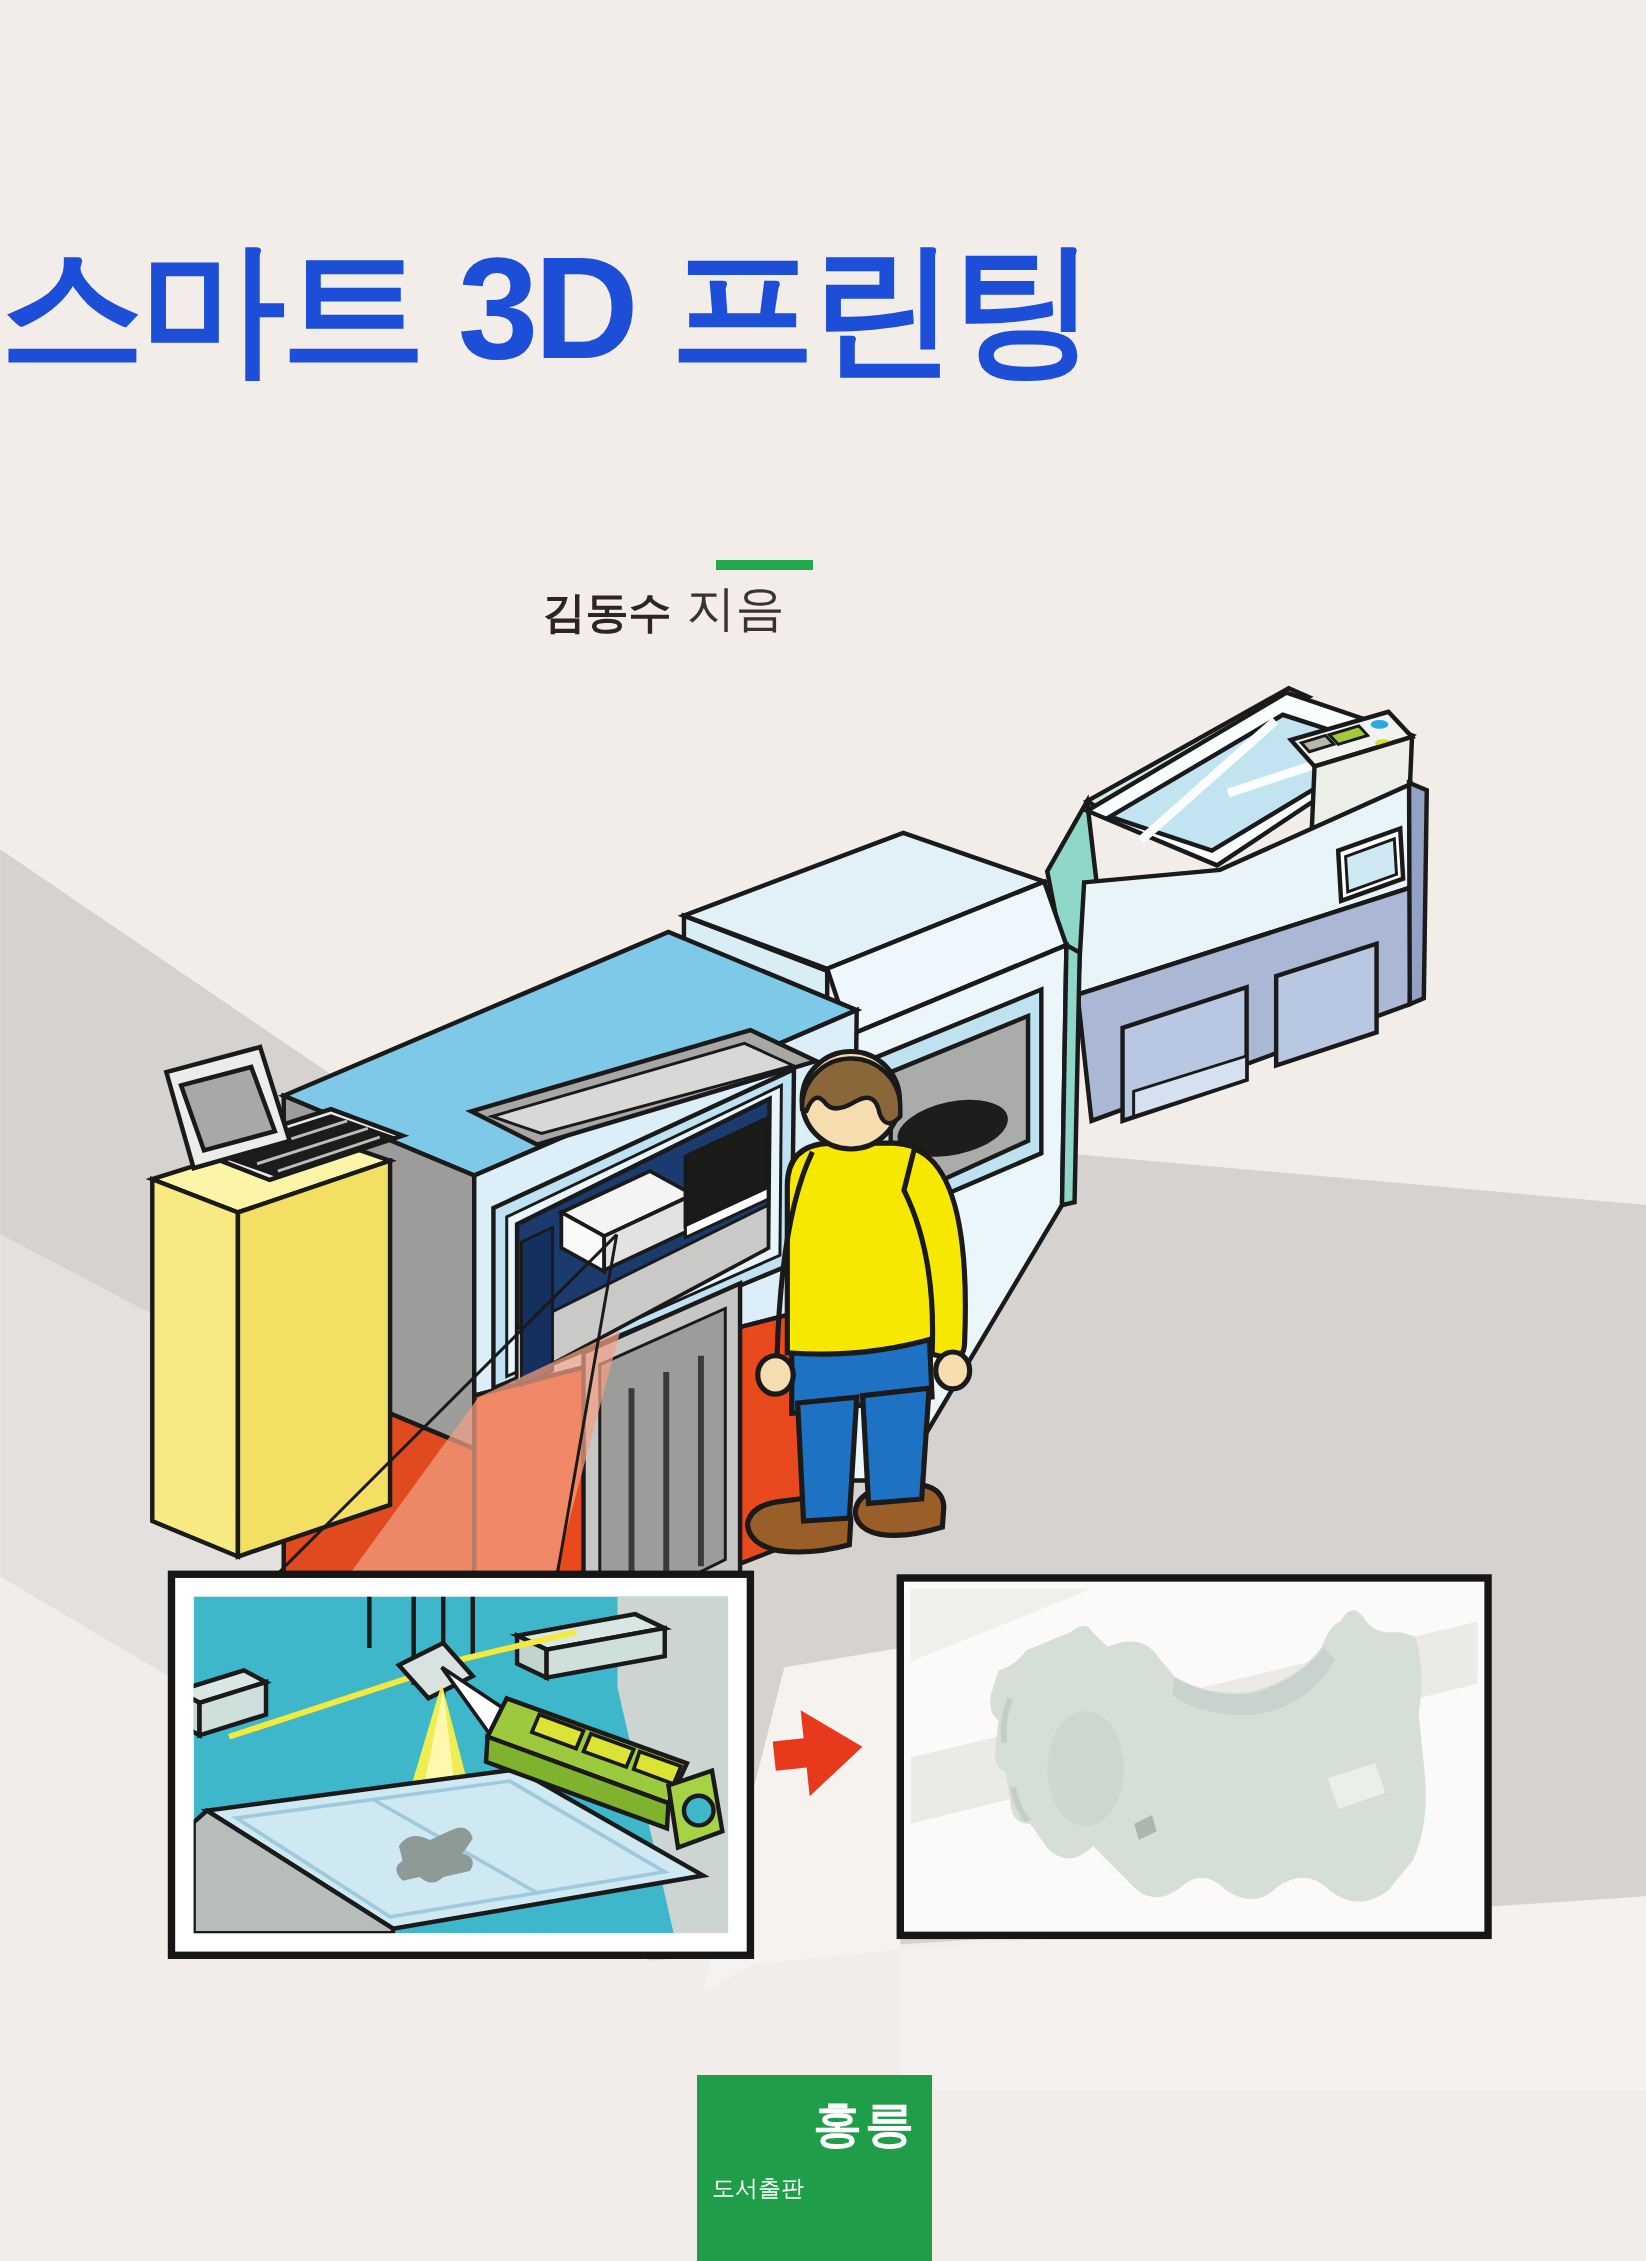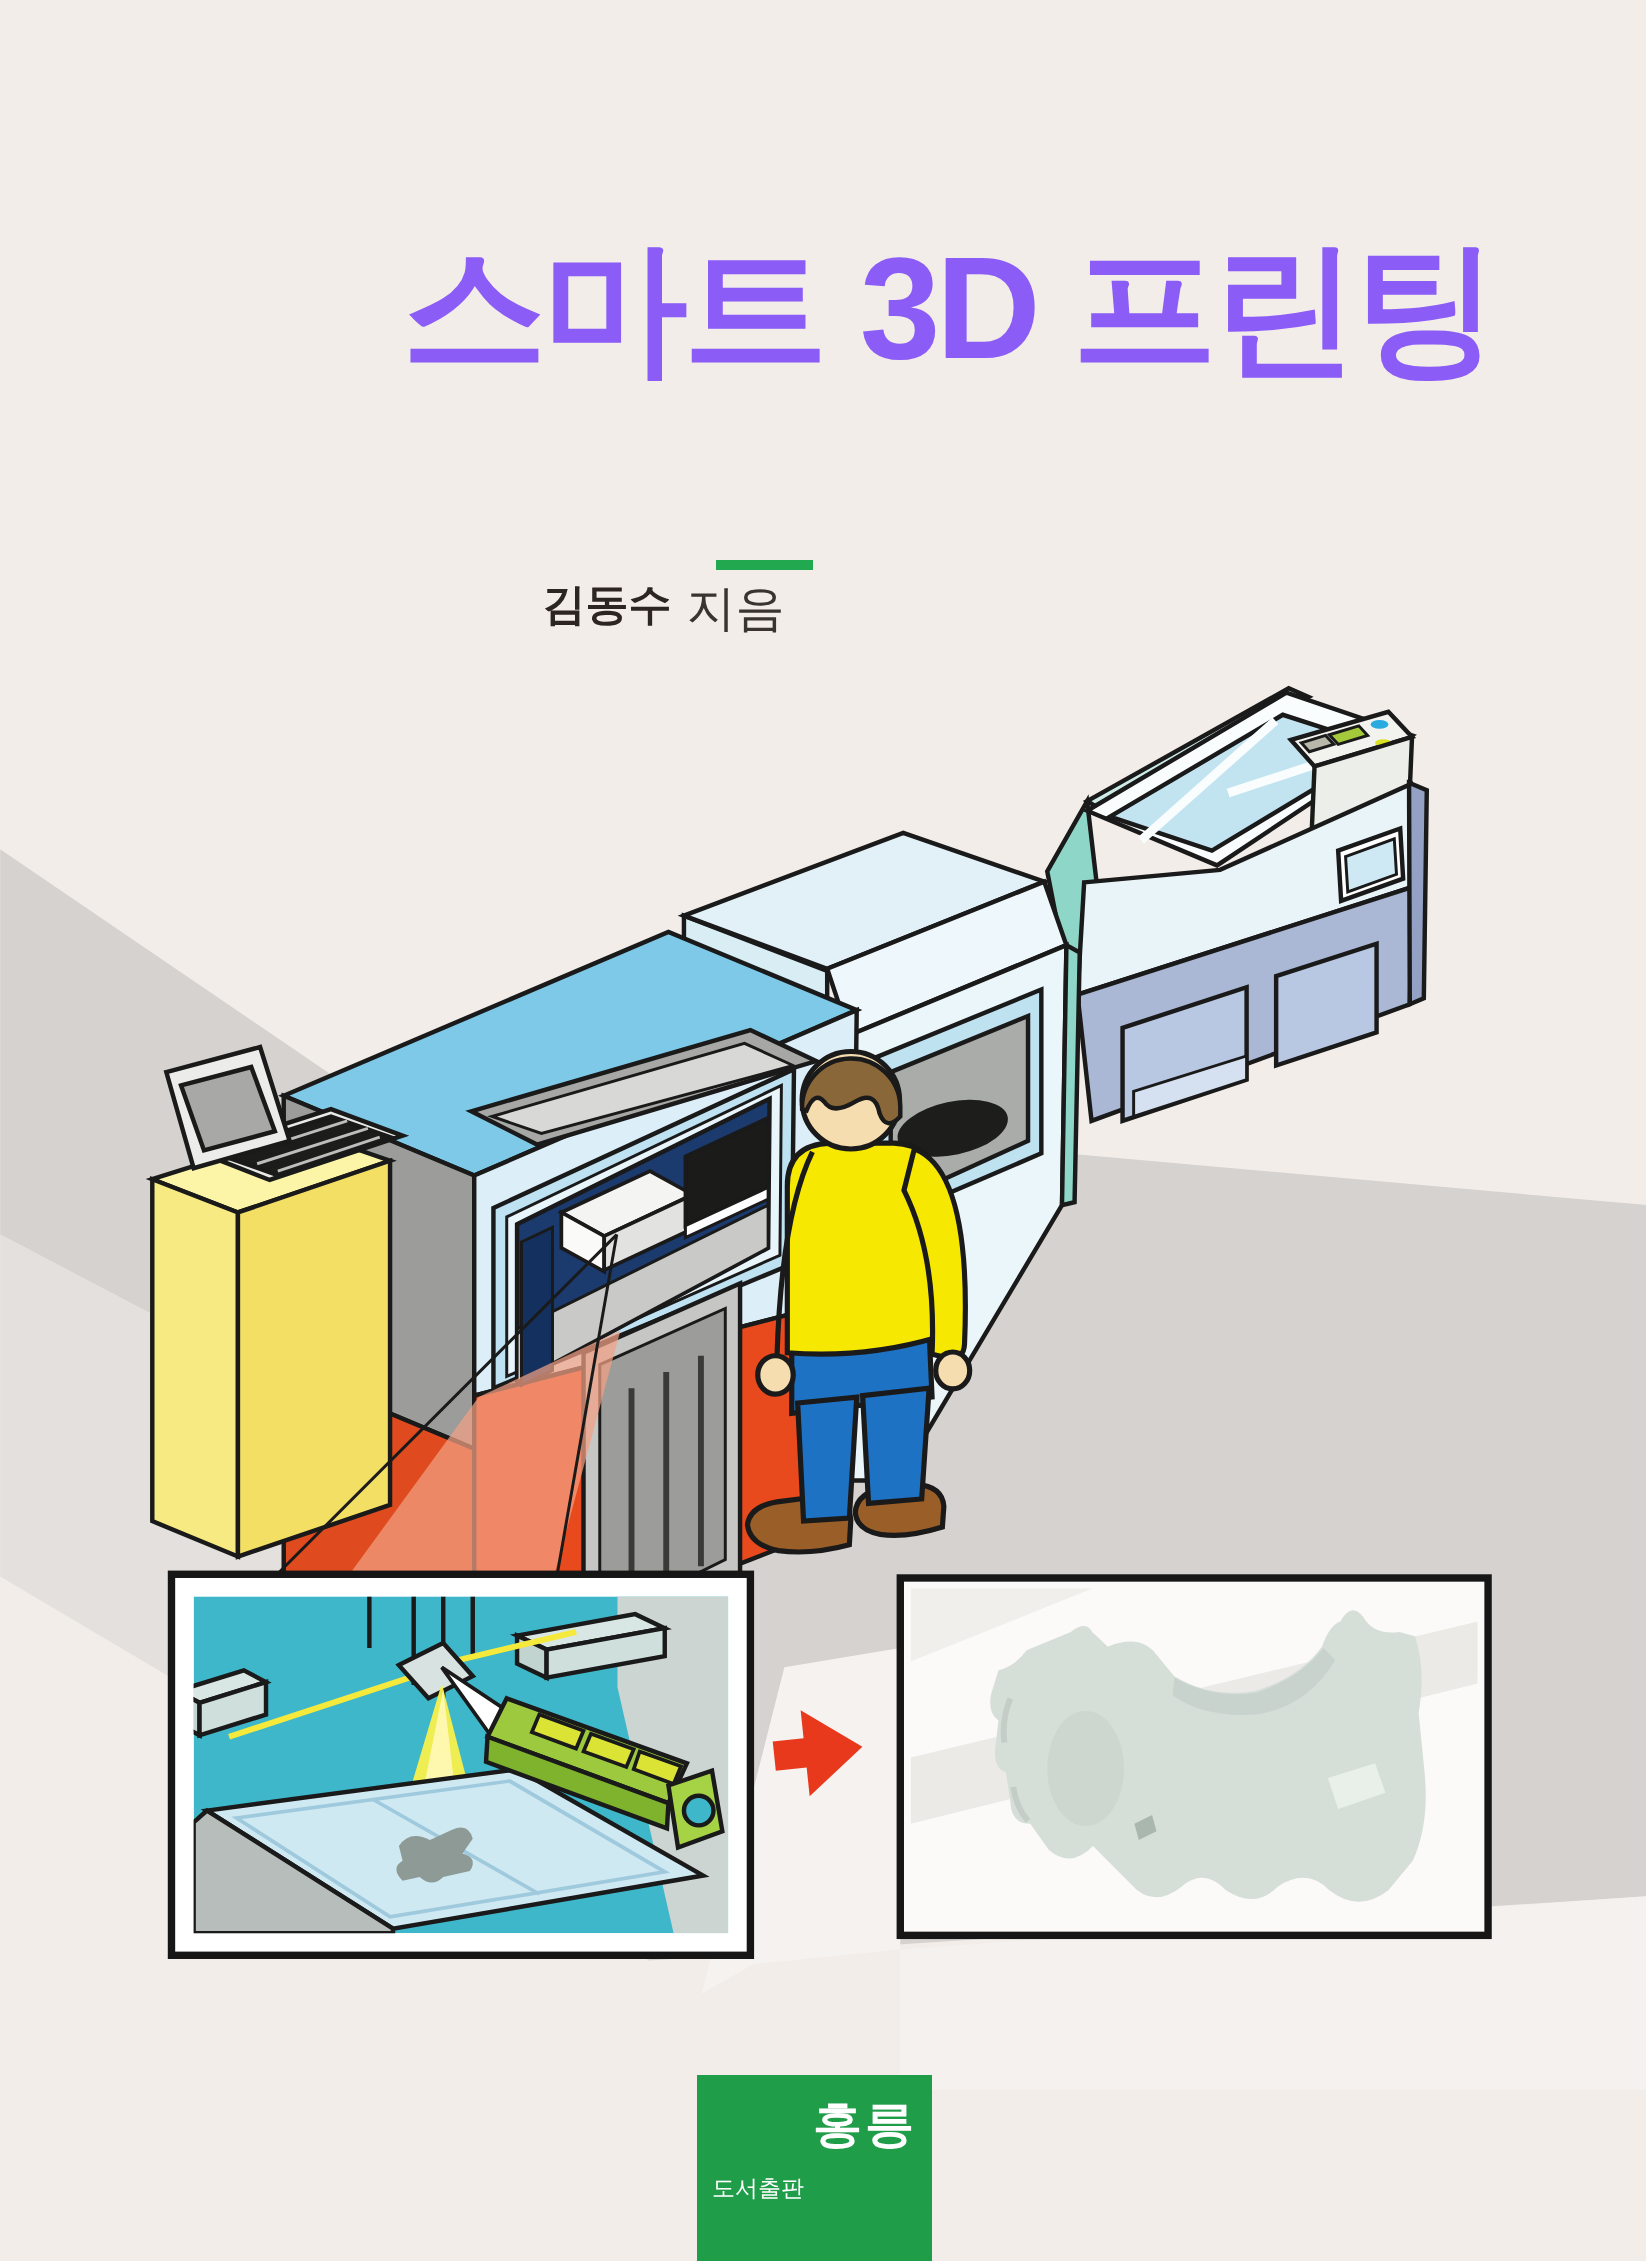--- a/index.html
+++ b/index.html
@@ -4,28 +4,28 @@
 <style>
   html,body{margin:0;padding:0;}
   body{
     width:1647px;height:2261px;position:relative;overflow:hidden;
     background:#f2ede9;
     font-family:"Liberation Sans","DejaVu Sans",sans-serif;
   }
   .abs{position:absolute;}
   #scene{position:absolute;left:0;top:0;width:1647px;height:2261px;}
   .title{
-    left:0;top:230px;width:1494px;text-align:right;
+    left:0;top:230px;width:1494px;text-align:left;
     font-size:145px;font-weight:900;letter-spacing:-4.4px;line-height:1.08;
-    color:#8b5cf6;
+    color:#1d4ed8;
   }
   .author-bar{left:716px;top:560px;width:97px;height:10.3px;background:#22a84e;}
   .author-row{
     left:0;top:576px;width:1327px;display:flex;justify-content:center;
-    align-items:flex-start;gap:14.8px;color:#2c2522;
+    align-items:flex-end;gap:14.8px;color:#2c2522;
   }
   .author-name{font-size:43px;font-weight:700;}
   .author-suffix{font-size:49px;font-weight:400;color:#3a332f;}
   .logo-box{
     left:697px;top:2075px;width:235px;height:186px;background:#1f9d49;
     display:flex;justify-content:center;align-items:flex-start;
     padding-top:25px;box-sizing:border-box;gap:8.9px;
   }
   .logo-prefix{color:#ffffff;font-size:23px;font-weight:400;align-self:center;margin-top:15px;}
   .logo-name{color:#ffffff;font-size:49px;font-weight:900;letter-spacing:3px;line-height:1;text-align:right;}

